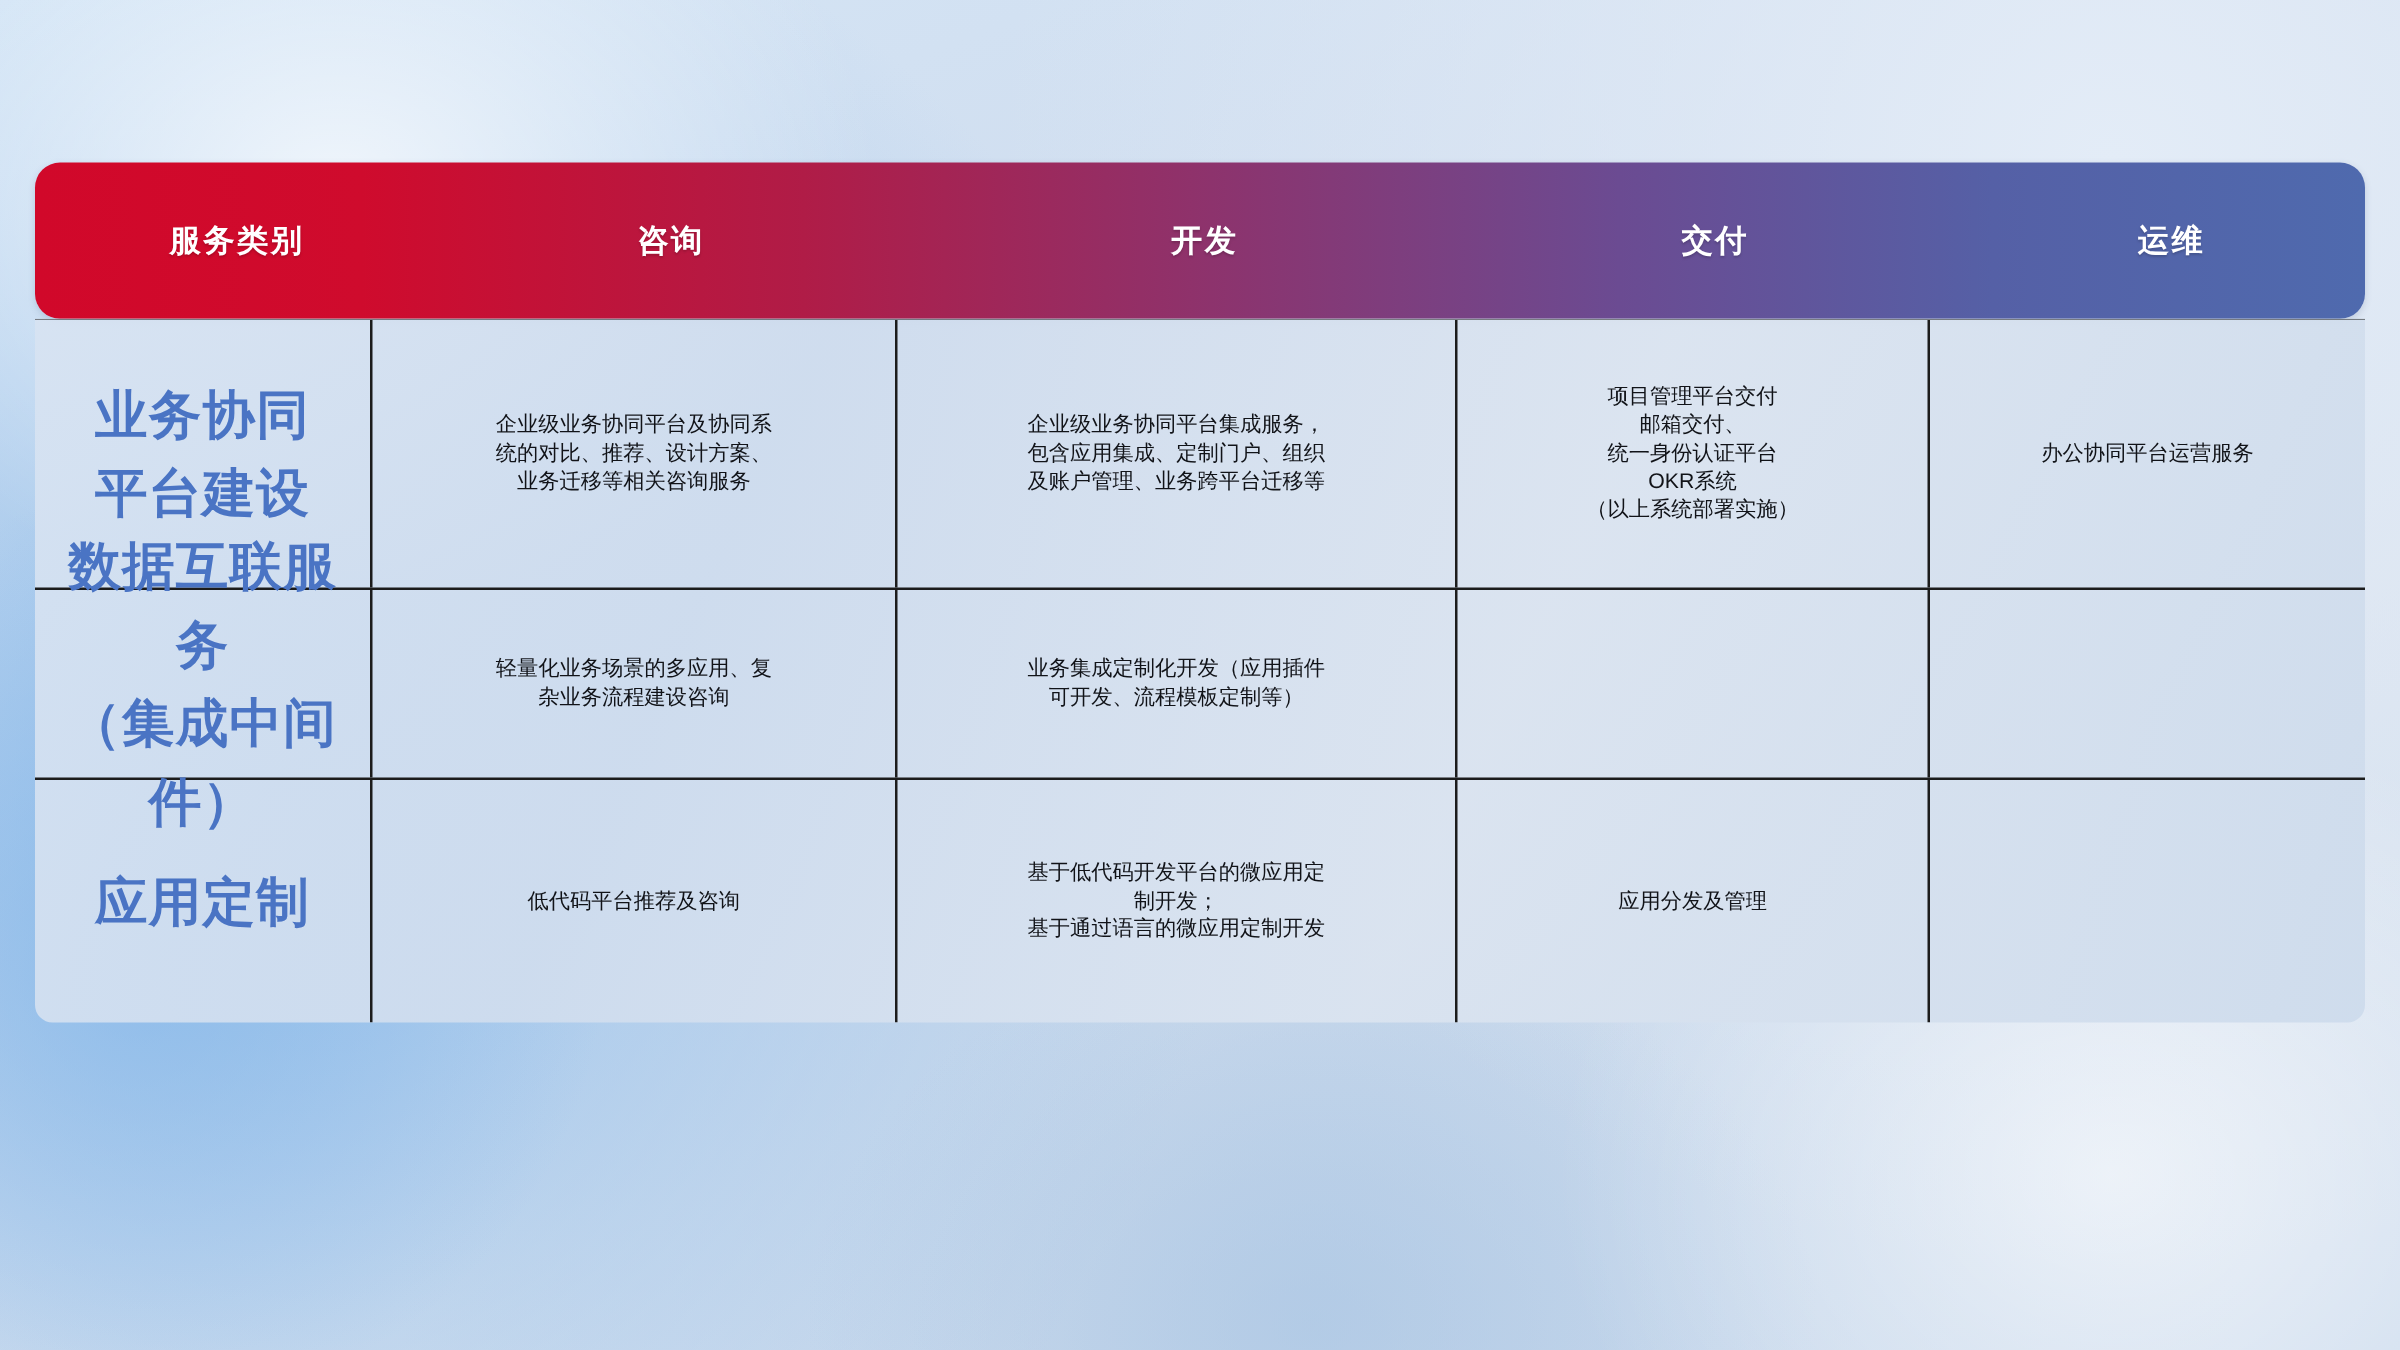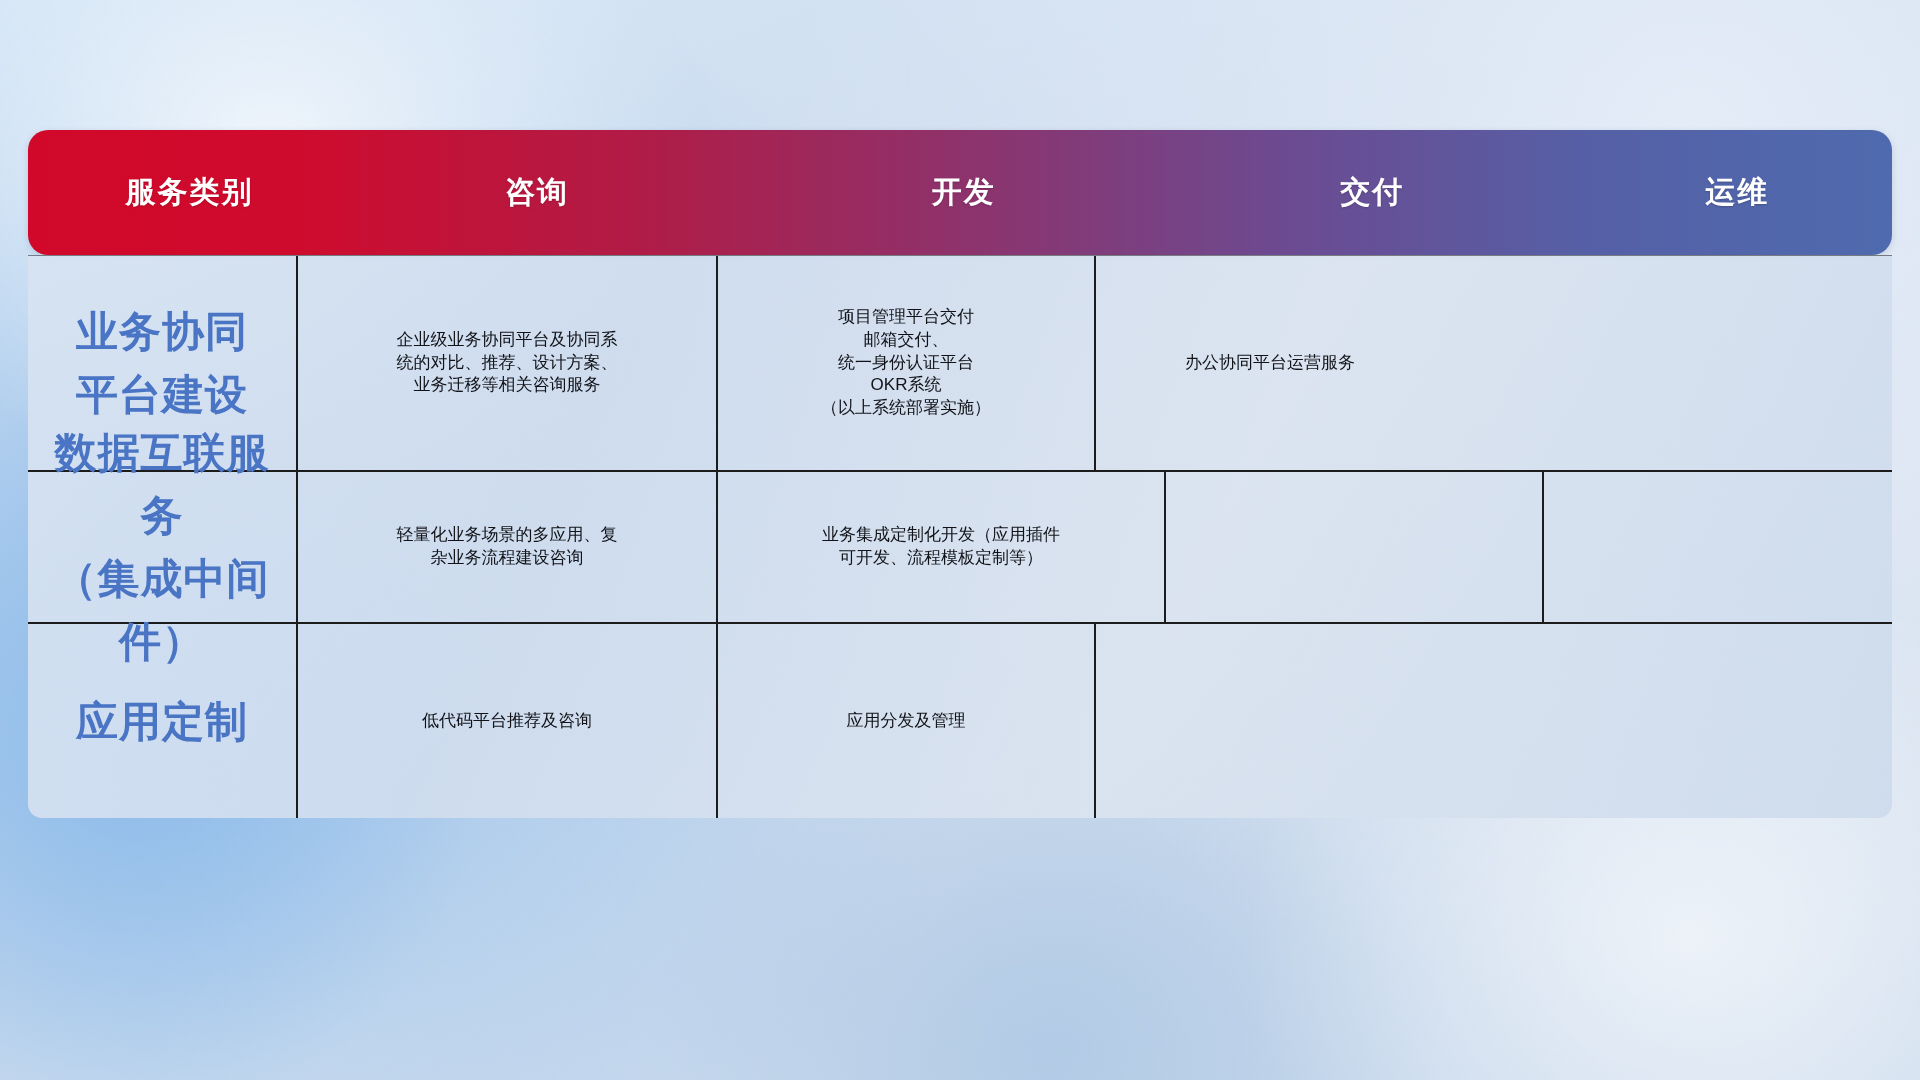--- a/index.html
+++ b/index.html
@@ -68,21 +68,21 @@
         #6b4b92 68%,
         #5560a6 84%,
         #4f6aae 100%);
     box-shadow: 0 2px 6px rgba(60,80,120,.18);
   }
   .th {
     display: flex;
     align-items: center;
     justify-content: center;
     color: #ffffff;
-    font-size: 30px;
+    font-size: 25px;
     font-weight: bold;
     letter-spacing: 2px;
     text-shadow: 0 1px 2px rgba(0,0,0,.18);
     white-space: nowrap;
     margin-left: 43px;
   }
 
   
   .c0 { width: 268px; }
   .c1 { width: 420px; }
@@ -156,20 +156,23 @@
   </div>
 
   <div id="table-body">
 
     <div class="tr r0">
       <div class="td first c0 rowlabel">业务协同
 平台建设</div>
       <div class="td c1">企业级业务协同平台及协同系
 统的对比、推荐、设计方案、
 业务迁移等相关咨询服务</div>
+      <div class="td c2">企业级业务协同平台集成服务，
+包含应用集成、定制门户、组织
+及账户管理、业务跨平台迁移等</div>
       <div class="td c3">项目管理平台交付
 邮箱交付、
 统一身份认证平台
 OKR系统
 （以上系统部署实施）</div>
       <div class="td c4">办公协同平台运营服务</div>
     </div>
 
     <div class="tr r1">
       <div class="td first c0 rowlabel">数据互联服务
@@ -178,18 +181,21 @@
 杂业务流程建设咨询</div>
       <div class="td c2">业务集成定制化开发（应用插件
 可开发、流程模板定制等）</div>
       <div class="td c3"></div>
       <div class="td c4"></div>
     </div>
 
     <div class="tr r2">
       <div class="td first c0 rowlabel">应用定制</div>
       <div class="td c1">低代码平台推荐及咨询</div>
+      <div class="td c2">基于低代码开发平台的微应用定
+制开发；
+基于通过语言的微应用定制开发</div>
       <div class="td c3">应用分发及管理</div>
       <div class="td c4"></div>
     </div>
 
   </div>
 </div>
 
 </body></html>

